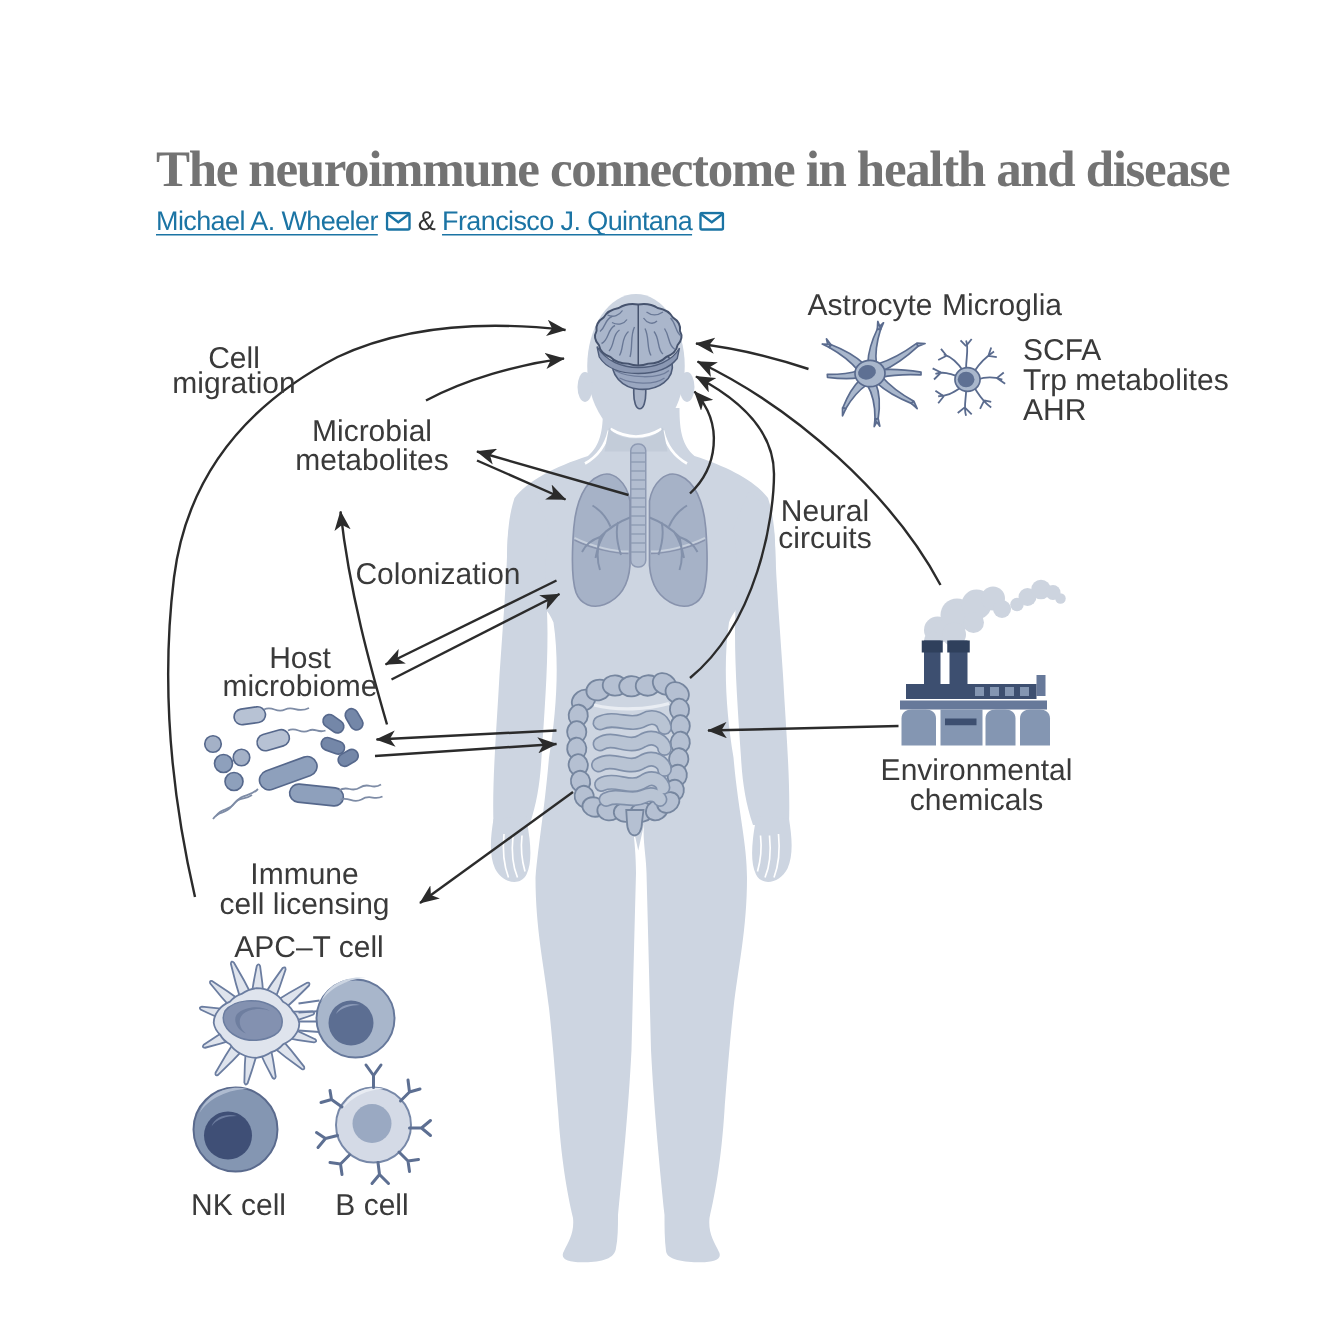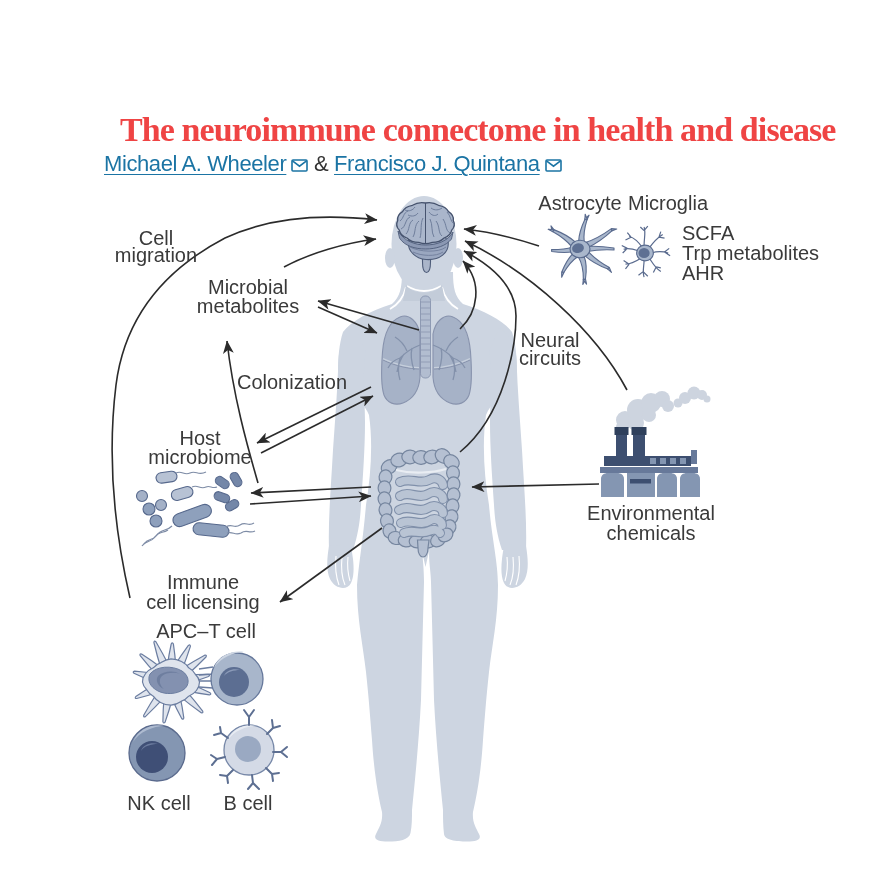--- a/index.html
+++ b/index.html
@@ -1,18 +1,18 @@
 <!DOCTYPE html>
 <html><head>
 <meta charset="utf-8">
 <style>
 html,body{margin:0;padding:0;background:#fff;}
 body{width:890px;height:890px;position:relative;overflow:hidden;font-family:"Liberation Sans",sans-serif;}
-h1{position:absolute;left:104px;top:95px;margin:16px;font-family:"Liberation Serif",serif;font-size:34px;font-weight:bold;color:#ef4444;white-space:nowrap;letter-spacing:-0.9px;}
-.authors{position:absolute;left:104px;top:151px;font-size:22px;letter-spacing:-0.4px;color:#333;}
+h1{position:absolute;left:104px;top:95px;margin:0;font-family:"Liberation Serif",serif;font-size:34px;font-weight:bold;color:#737373;white-space:nowrap;letter-spacing:-0.9px;}
+.authors{position:absolute;left:104px;top:137px;font-size:18px;letter-spacing:-0.4px;color:#333;}
 .authors a{color:#1b74a4;text-decoration:underline;text-underline-offset:3px;text-decoration-thickness:1px;}
 .env{vertical-align:-1px;margin-left:5px;}
 svg.fig{position:absolute;left:0;top:0;}
 </style>
 </head>
 <body>
 <h1>The neuroimmune connectome in health and disease</h1>
 <div class="authors"><a href="#">Michael A. Wheeler</a><svg class="env" width="17" height="13" viewBox="0 0 17 13">
       <rect x="1" y="1" width="15" height="11" rx="1" fill="none" stroke="#1b74a4" stroke-width="1.6"></rect>
       <path d="M1.5 1.8 L8.5 7.2 L15.5 1.8" fill="none" stroke="#1b74a4" stroke-width="1.6"></path>

